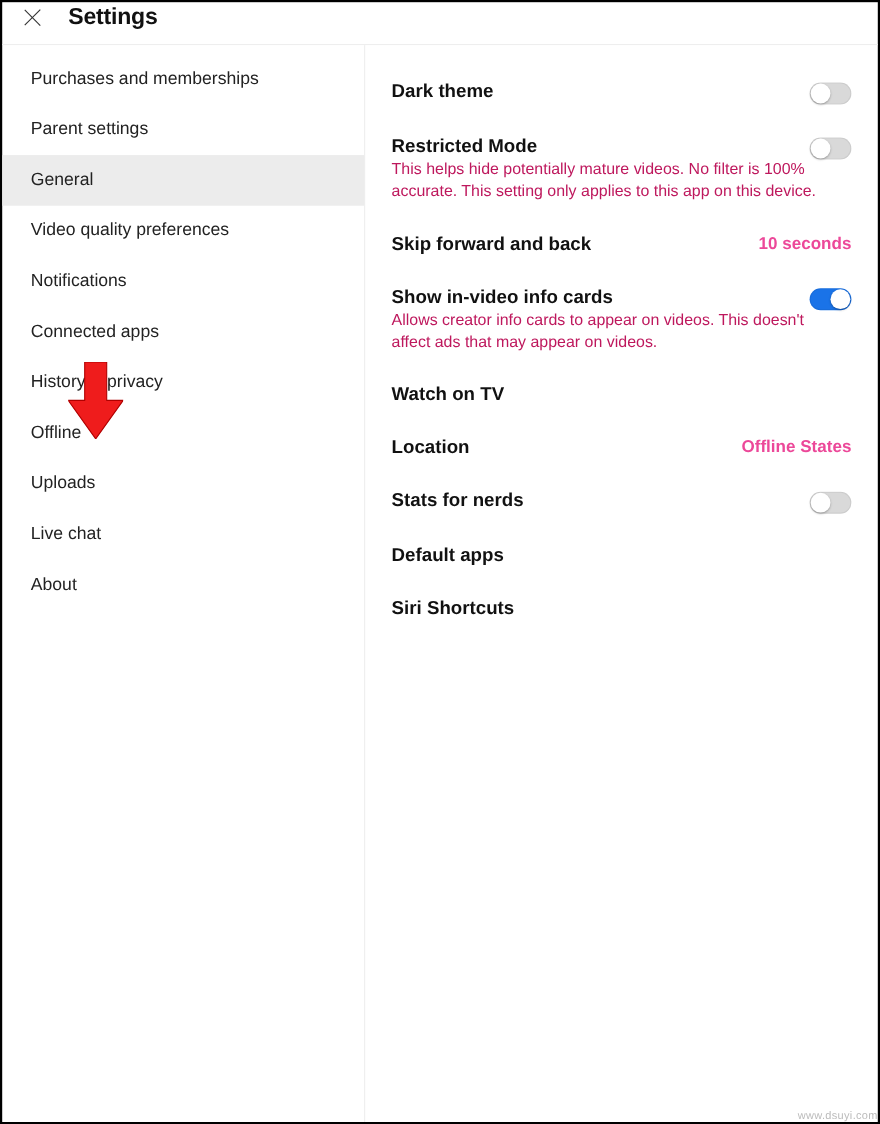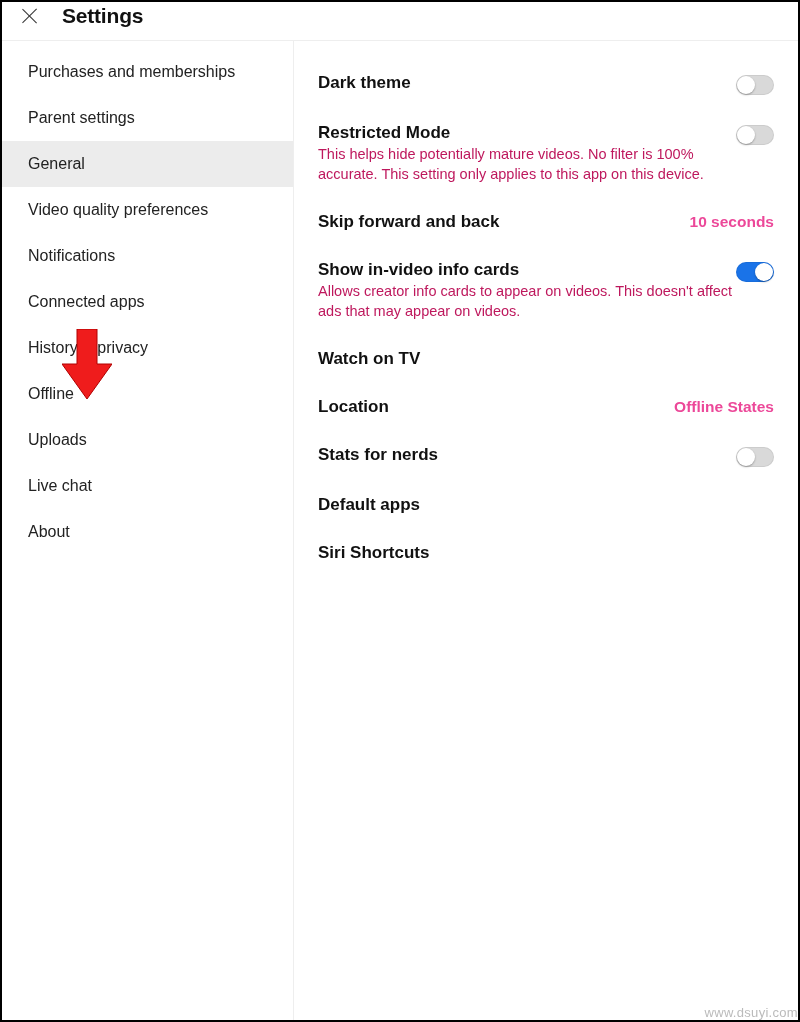--- a/index.html
+++ b/index.html
@@ -47,21 +47,21 @@
       font-size: 21px;
       font-weight: 700;
       letter-spacing: -0.2px;
     }
     .body {
       flex: 1;
       display: flex;
       overflow: hidden;
     }
     .sidebar {
-      width: 292px;
+      width: 330px;
       border-right: 1px solid #eee;
       padding-top: 8px;
     }
     .sidebar-item {
       padding: 14px 18px 14px 26px;
       font-size: 16px;
       color: #222;
       cursor: pointer;
     }
     .sidebar-item.selected {
@@ -128,21 +128,21 @@
       left: 62px;
       top: 329px;
       width: 50px;
       height: 70px;
       pointer-events: none;
     }
     .watermark {
       position: absolute;
       right: 2px;
       bottom: 2px;
-      font-size: 13px;
+      font-size: 10px;
       color: #bbb;
       letter-spacing: 0.3px;
       text-align: center;
     }
   </style>
 </head>
 <body>
 
 <div class="frame">
   <div class="header">

